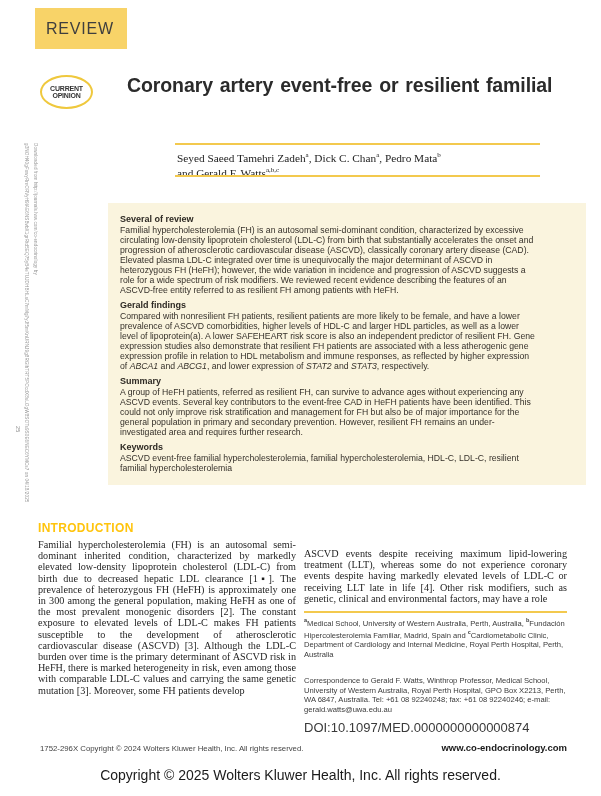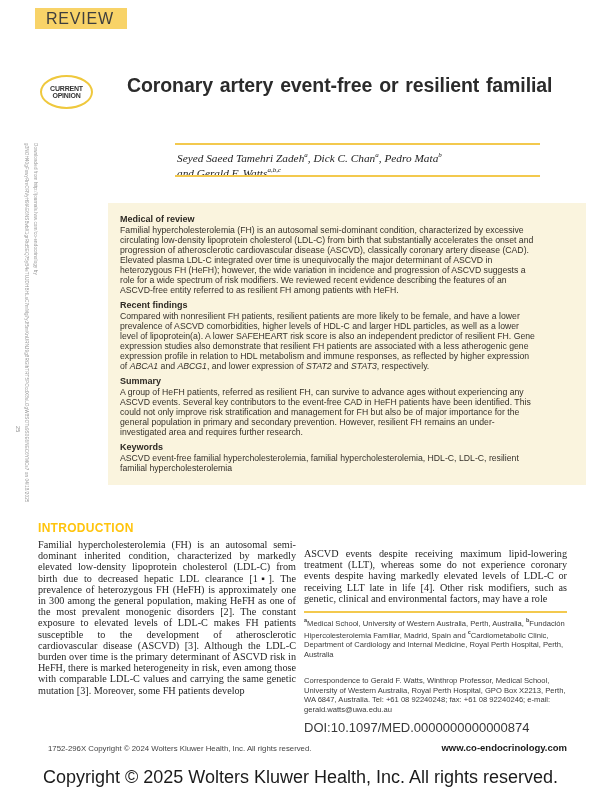--- a/index.html
+++ b/index.html
@@ -13,21 +13,21 @@
   .vstrip {
     position:absolute; left:16px; top:143px; height:388px; width:24px;
     writing-mode:vertical-rl; font-size:4.6px; line-height:9px;
     color:#979797; letter-spacing:0.1px;
   }
   .vline { display:block; }
   .vpagenum { padding-top:283px; font-size:5.5px; color:#8a8a8a; }
 
   
   .banner {
-    position:absolute; left:35px; top:8px; width:92px; height:21px;
+    position:absolute; left:35px; top:8px; width:92px; height:41px;
     background:#F8D368; display:flex; align-items:center; padding-left:11px;
   }
   .banner span { font-size:16px; color:#3e3e3e; letter-spacing:0.8px; }
 
   
   .logo {
     position:absolute; left:40px; top:75px; width:53px; height:34px;
     border:2.5px solid #EFC83D; border-radius:50%;
     display:flex; flex-direction:column; align-items:center; justify-content:center;
     background:#fff;
@@ -43,21 +43,21 @@
 
   
   .rule { position:absolute; background:#F3C94E; }
   .rule1 { left:175px; top:143px; width:365px; height:2px; }
   .rule2 { left:175px; top:175px; width:365px; height:2px; }
   .fn-rule { left:304px; top:611px; width:263px; height:1.5px; }
 
   
   .authors {
     position:absolute; left:177px; top:149px; width:380px;
-    font-family:"Liberation Serif", serif; font-style:italic;
+    font-family:"Liberation Serif", serif; 
     font-size:11.3px; line-height:12.5px; color:#222;
   }
   .authors sup { font-size:7px; }
 
   
   .abstract {
     position:absolute; left:108px; top:203px; width:478px;
     background:#FAF4DE; padding:11px 48px 12px 12px; color:#35302a;
   }
   .abs-h { font-size:9px; font-weight:bold; margin:5px 0 1px 0; color:#2e2a24; }
@@ -86,28 +86,28 @@
   .affil sup, .correspondence sup { font-size:5.5px; font-weight:bold; }
   .correspondence { top:676px; }
   .email { color:#3a3a3a; }
   .citation {
     position:absolute; left:304px; top:708px; width:264px;
     font-size:7.8px; font-weight:bold; color:#222;
   }
   .doi { position:absolute; left:304px; top:720px; width:264px; font-size:13px; color:#3a3a3a; }
 
   
-  .footer-left { position:absolute; left:48px; top:744px; font-size:7.8px; color:#444; }
+  .footer-left { position:absolute; left:40px; top:744px; font-size:7.8px; color:#444; }
   .footer-right {
     position:absolute; right:34px; top:742px;
     font-family:Liberation Sans, sans-serif; font-weight:bold; font-size:9.5px; color:#1a1a1a;
   }
   .bottom-copyright {
     position:absolute; left:0; right:0; top:767px; text-align:center;
-    font-size:18px; color:#1b1b1b;
+    font-size:14px; color:#1b1b1b;
   }
 </style>
 </head>
 <body>
 
 <div class="page">
 
   <div class="vstrip">
     <span class="vline">Downloaded from http://journals.lww.com/co-endocrinology by g3NOH40gFxwyRmORVyH9lAE6NSBvbX1grRtd5EQ75yB4eTUJDHBHLsC7mMg7yJf5mKnURNJ9g8RGlhTRT5POcdX8sLOgW8SOTs9S0E6NEC6YMCs7 on 04/18/2025</span>
     <span class="vline vpagenum">25</span>
@@ -129,23 +129,23 @@
   <div class="rule rule1"></div>
 
   <div class="authors">
     <span>Seyed Saeed Tamehri Zadeh</span><sup>a</sup><span>, </span><span>Dick C. Chan</span><sup>a</sup><span>, </span><span>Pedro Mata</span><sup>b</sup><br>
     <span>and Gerald F. Watts</span><sup>a,b,c</sup>
   </div>
 
   <div class="rule rule2"></div>
 
   <div class="abstract">
-    <p class="abs-h first">Medical of review</p>
+    <p class="abs-h first">Several of review</p>
     <p class="abs-p">Familial hypercholesterolemia (FH) is an autosomal semi-dominant condition, characterized by excessive circulating low-density lipoprotein cholesterol (LDL-C) from birth that substantially accelerates the onset and progression of atherosclerotic cardiovascular disease (ASCVD), classically coronary artery disease (CAD). Elevated plasma LDL-C integrated over time is unequivocally the major determinant of ASCVD in heterozygous FH (HeFH); however, the wide variation in incidence and progression of ASCVD suggests a role for a wide spectrum of risk modifiers. We reviewed recent evidence describing the features of an ASCVD-free entity referred to as resilient FH among patients with HeFH.</p>
-    <p class="abs-h">Recent findings</p>
+    <p class="abs-h">Gerald findings</p>
     <p class="abs-p"><span>Compared with nonresilient FH patients, resilient patients are more likely to be female, and have a lower prevalence of ASCVD comorbidities, higher levels of HDL-C and larger HDL particles, as well as a lower level of lipoprotein(a). A lower SAFEHEART risk score is also an independent predictor of resilient FH. Gene expression studies also demonstrate that resilient FH patients are associated with a less atherogenic gene expression profile in relation to HDL metabolism and immune responses, as reflected by higher expression of </span><i>ABCA1</i><span> and </span><i>ABCG1</i><span>, and lower expression of </span><i>STAT2</i><span> and </span><i>STAT3</i><span>, respectively.</span></p>
     <p class="abs-h">Summary</p>
     <p class="abs-p">A group of HeFH patients, referred as resilient FH, can survive to advance ages without experiencing any ASCVD events. Several key contributors to the event-free CAD in HeFH patients have been identified. This could not only improve risk stratification and management for FH but also be of major importance for the general population in primary and secondary prevention. However, resilient FH remains an under-investigated area and requires further research.</p>
     <p class="abs-h">Keywords</p>
     <p class="abs-p">ASCVD event-free familial hypercholesterolemia, familial hypercholesterolemia, HDL-C, LDL-C, resilient familial hypercholesterolemia</p>
   </div>
 
   <h2 class="intro-h">INTRODUCTION</h2>
   <div class="col col-left">Familial hypercholesterolemia (FH) is an autosomal semi-dominant inherited condition, characterized by markedly elevated low-density lipoprotein cholesterol (LDL-C) from birth due to decreased hepatic LDL clearance [1▪]. The prevalence of heterozygous FH (HeFH) is approximately one in 300 among the general population, making HeFH as one of the most prevalent monogenic disorders [2]. The constant exposure to elevated levels of LDL-C makes FH patients susceptible to the development of atherosclerotic cardiovascular disease (ASCVD) [3]. Although the LDL-C burden over time is the primary determinant of ASCVD risk in HeFH, there is marked heterogeneity in risk, even among those with comparable LDL-C values and carrying the same genetic mutation [3]. Moreover, some FH patients develop</div>
   <div class="col col-right">ASCVD events despite receiving maximum lipid-lowering treatment (LLT), whereas some do not experience coronary events despite having markedly elevated levels of LDL-C or receiving LLT late in life [4]. Other risk modifiers, such as genetic, clinical and environmental factors, may have a role</div>

